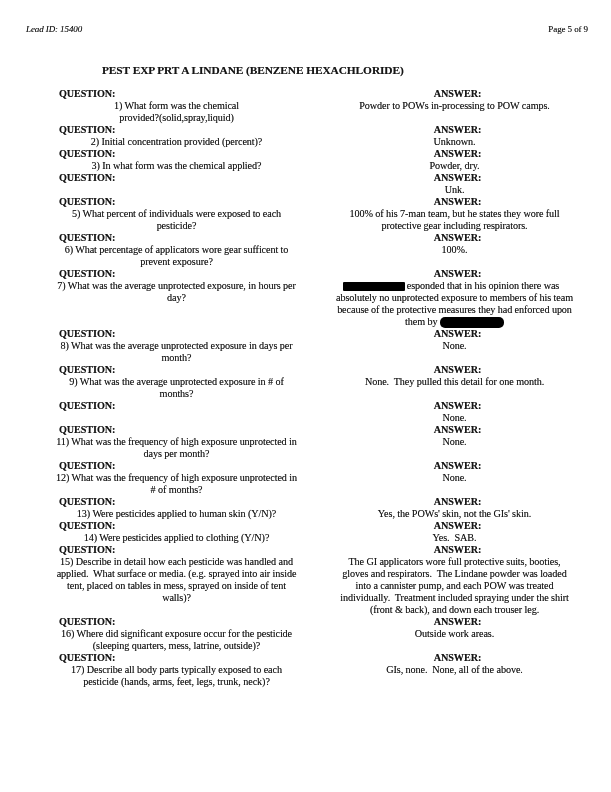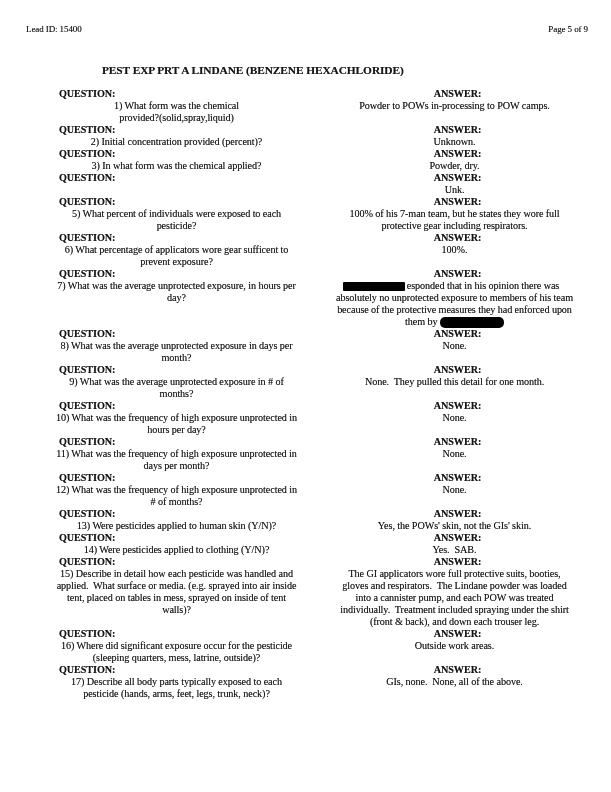--- a/index.html
+++ b/index.html
@@ -6,21 +6,21 @@
   .page {
     position:relative;
     width:611px; height:792px;
     background:#ffffff;
     font-family:"Liberation Serif", serif;
     color:#161616;
     letter-spacing:-0.1px;
     text-shadow:0 0 0.4px rgba(0,0,0,0.5);
     overflow:hidden;
   }
-  .hdr-left  { position:absolute; left:26px;  top:24px; font-size:9px; }
+  .hdr-left  { position:absolute; left:26px;  top:24px; font-size:9px;font-style:italic; }
   .hdr-right { position:absolute; right:23px; top:24px; font-size:9px; }
   .doc-title { position:absolute; left:54px; top:64px; font-size:11.4px; font-weight:bold; white-space:pre;margin-left:48px; }
   .qa-list {
     position:absolute; left:0; top:88px; width:611px;
     font-size:10.2px; line-height:12px;
   }
   .row  { display:flex; }
   .qcol { flex:0 0 243px; margin-left:55px; }
   .acol { flex:1 1 auto; }
   .lbl  { font-weight:bold; white-space:pre; }
@@ -143,22 +143,20 @@
     </div>
     <div class="acol">
       <div class="lbl">ANSWER:</div>
       <div class="txt">None.  They pulled this detail for one month.</div>
     </div>
   </div>
 
   <div class="row">
     <div class="qcol">
       <div class="lbl">QUESTION:</div>
-      <div class="txt">10) What was the frequency of high exposure unprotected in
-hours per day?</div>
     </div>
     <div class="acol">
       <div class="lbl">ANSWER:</div>
       <div class="txt">None.</div>
     </div>
   </div>
 
   <div class="row">
     <div class="qcol">
       <div class="lbl">QUESTION:</div>

